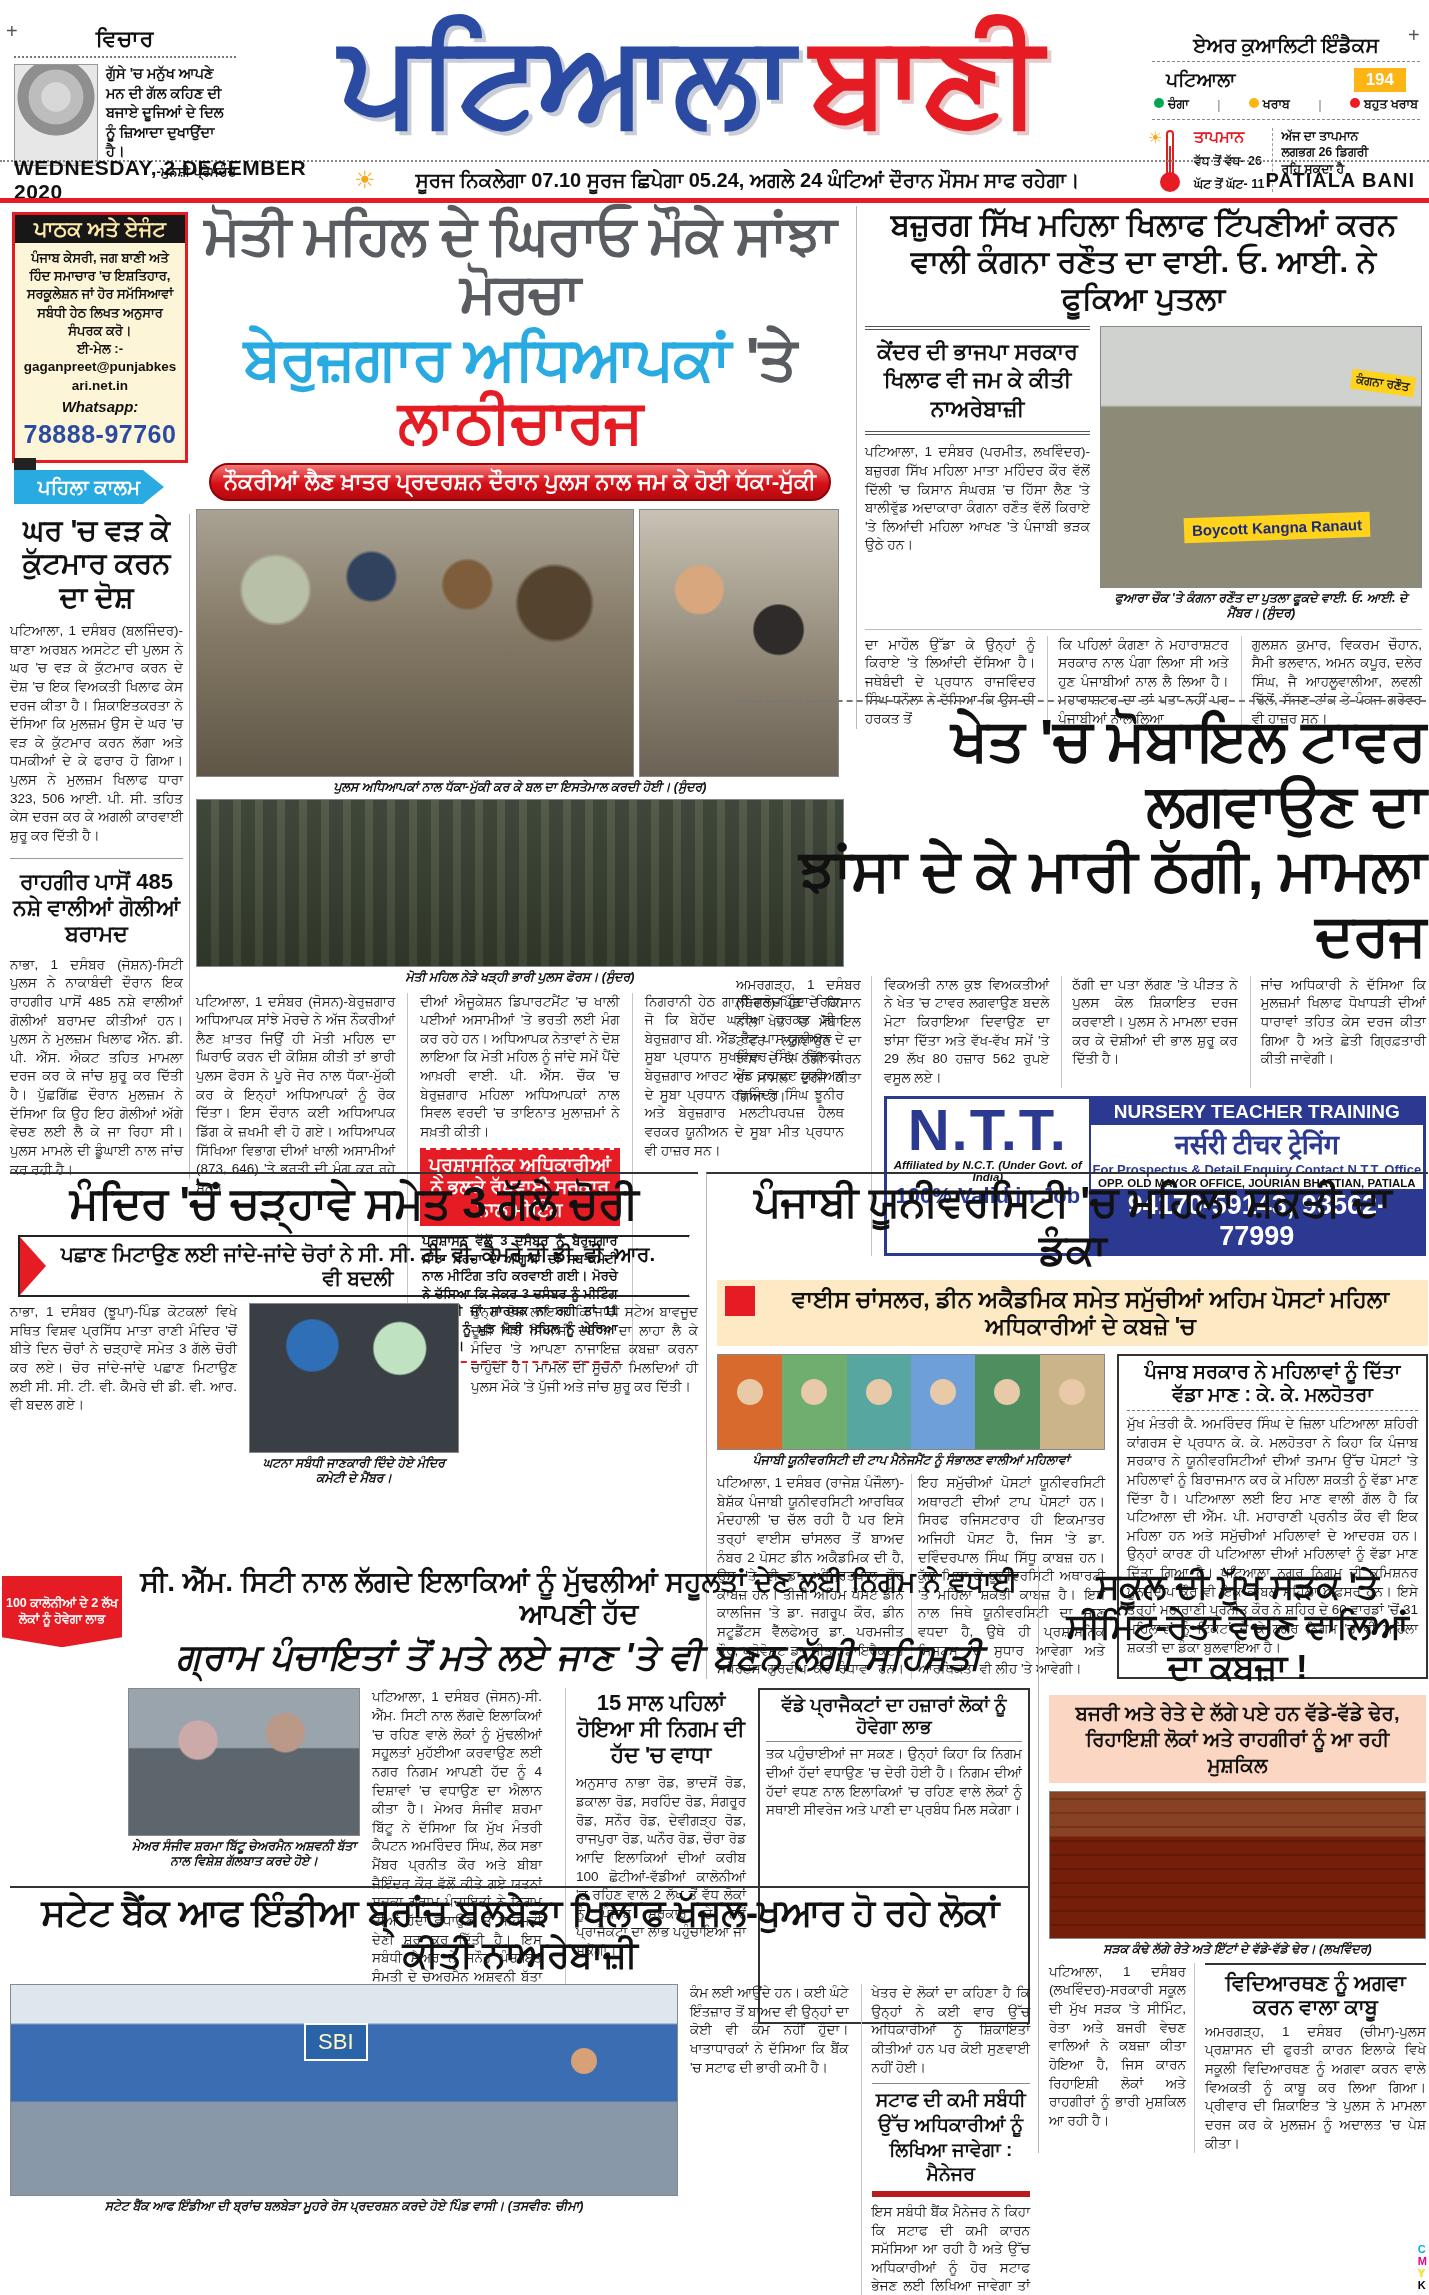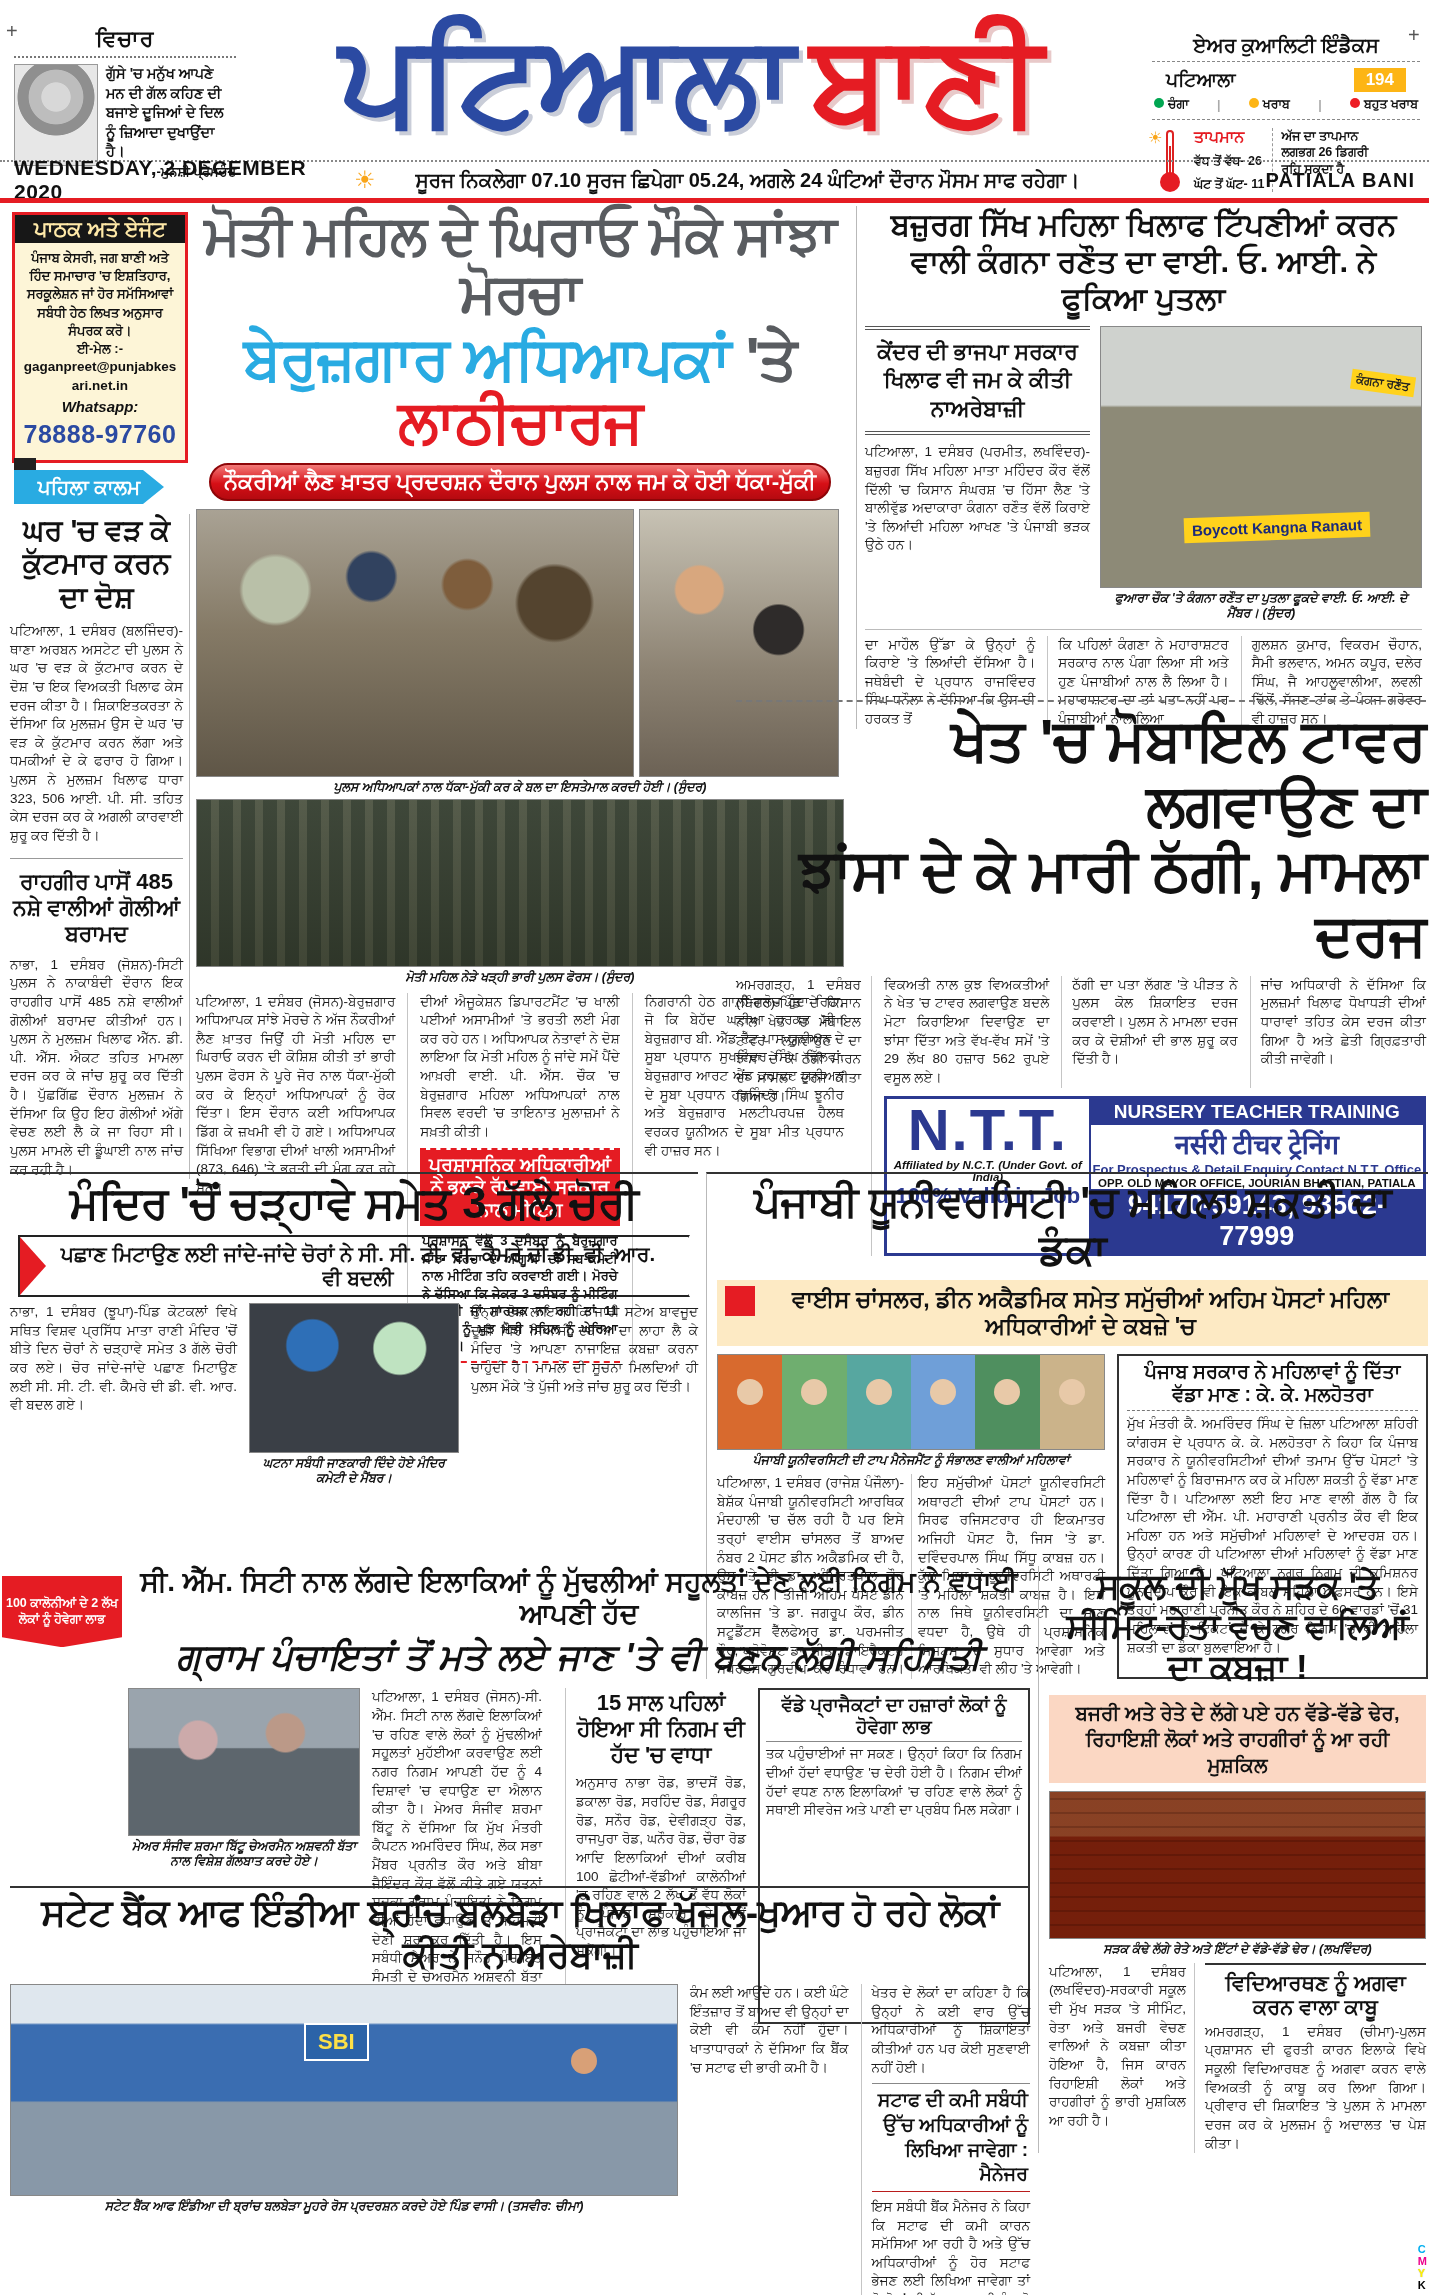--- a/index.html
+++ b/index.html
@@ -196,25 +196,25 @@
   .school-colB { flex:1; }
   .kidnap h3 { font-size:21px; font-weight:800; text-align:center; border-top:2px solid #333; padding-top:6px; margin-bottom:4px; }
 
   
   .sbi { position:absolute; left:10px; top:1886px; width:1020px; border-top:2px solid #333; padding-top:4px; }
   .sbi h1 { font-size:37px; font-weight:800; text-align:center; letter-spacing:-0.5px; }
   .sbi-row { display:flex; gap:12px; margin-top:8px; }
   .sbi-photo-wrap { width:668px; }
   .ph-sbi { width:100%; height:212px; background:
       linear-gradient(180deg,#dfe7ee 0 18%, #3a6db1 19% 55%, #8898a8 56%); }
-  .ph-sbi .logo { position:absolute; left:44%; top:18%; background:#2b63a8; color:#fde047; font-weight:700;
+  .ph-sbi .logo { position:absolute; left:44%; top:18%; background:#2b63a8; color:#fef9c3; font-weight:400;
       font-size:22px; padding:4px 12px; border:2px solid #fff; }
   .ph-sbi .hand { position:absolute; right:12%; top:30%; width:26px; height:26px; border-radius:50%; background:#d8a077; }
   .sbi-right { flex:1; }
-  .sbi-sub2 { font-size:19px; font-weight:800; text-align:right; border-top:1px solid #888; border-bottom:1px solid #b91c1c; padding:4px 2px; margin:6px 0; line-height:1.3; }
+  .sbi-sub2 { font-size:19px; font-weight:800; text-align:center; border-top:1px solid #888; border-bottom:6px solid #b91c1c; padding:4px 2px; margin:6px 0; line-height:1.3; }
 
   .cmyk { position:absolute; right:2px; bottom:4px; display:flex; flex-direction:column; font-weight:800; font-size:11px; line-height:1.1; }
   .cmyk span:nth-child(1){color:#00aeef;} .cmyk span:nth-child(2){color:#ec008c;}
   .cmyk span:nth-child(3){color:#fff200; text-shadow:0 0 1px #999;} .cmyk span:nth-child(4){color:#000;}
 </style>
 </head>
 <body>
 
 <div class="sheet">
 

